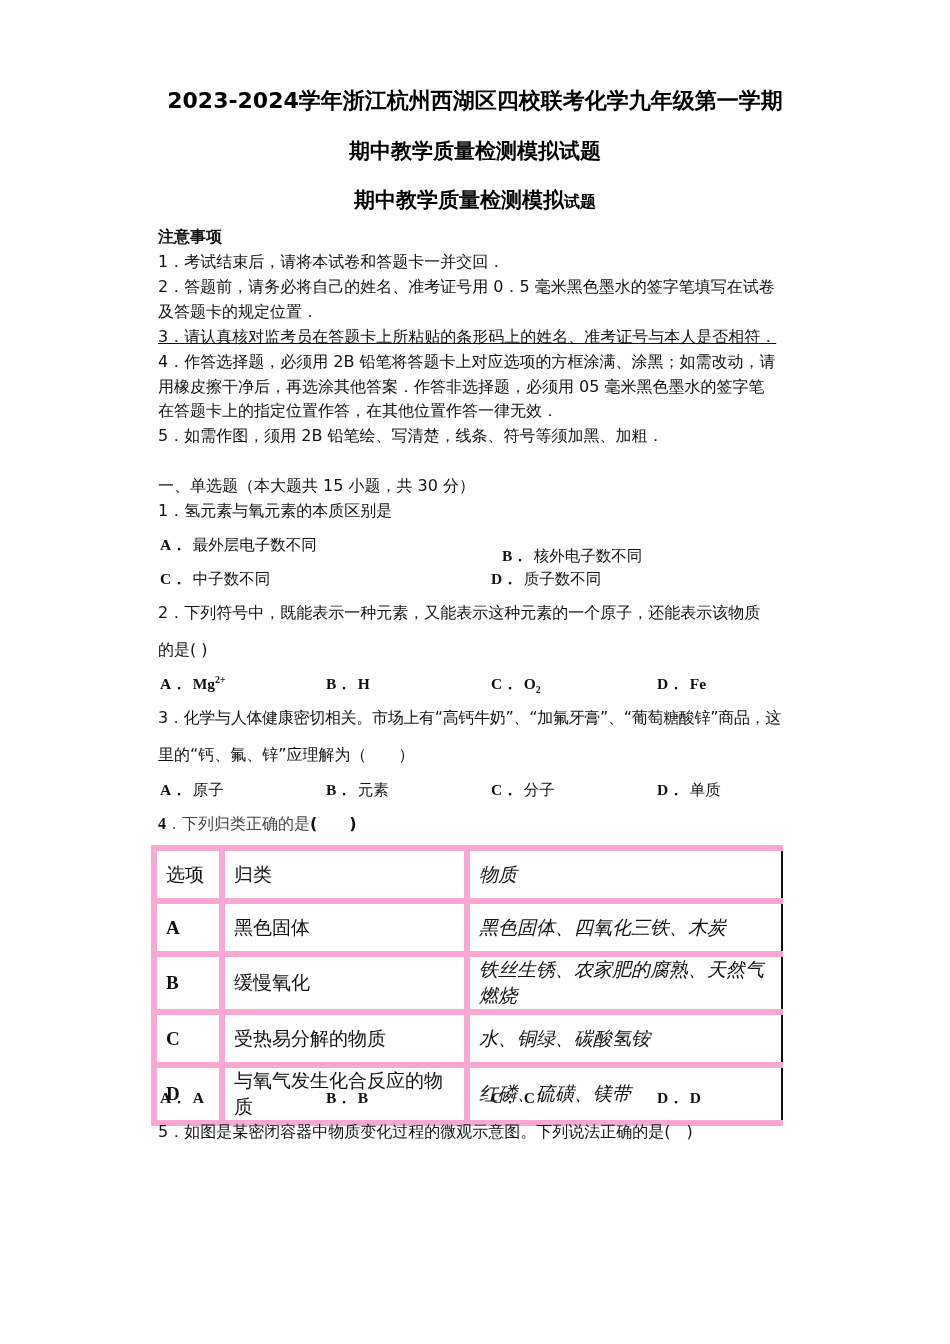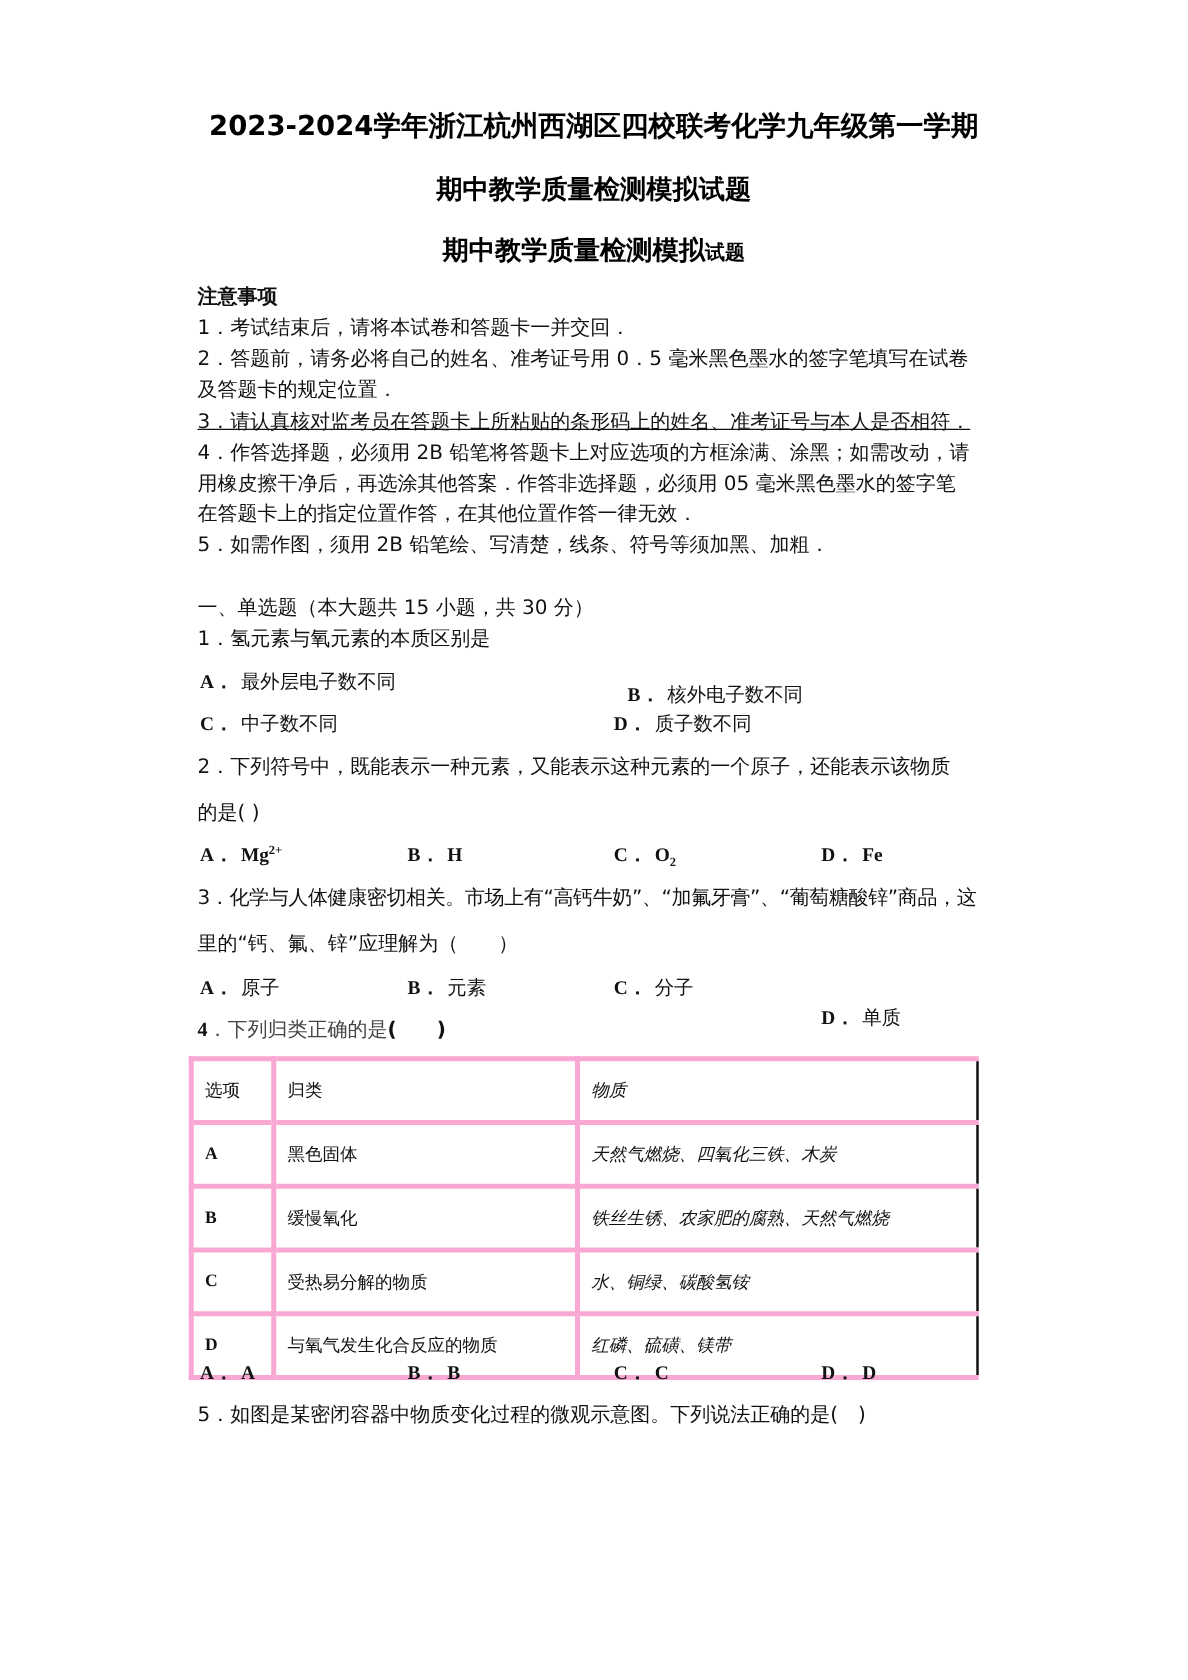--- a/index.html
+++ b/index.html
@@ -20,21 +20,21 @@
   .opt { position: absolute; font-size: 15.5px; line-height: 20px; white-space: nowrap; }
   .opt .lbl { font-family: "Liberation Serif", "DejaVu Serif", serif; font-weight: bold; margin-right: 6px; }
   .opt .chem { font-family: "Liberation Serif", "DejaVu Serif", serif; font-weight: bold; }
   sup, sub { font-size: 10px; line-height: 0; }
 
   .q4stem { color: #444; }
   .q4stem .num { font-family: "Liberation Serif", serif; font-weight: bold; color: #111; }
   .q4stem .paren { font-weight: bold; color: #111; }
 
   table.cls { position: absolute; left: 151px; top: 845px; width: 632px; border-collapse: collapse; }
-  table.cls td { border: 4px solid #f9a8d4; font-size: 14px; padding: 0 9px; height: 47px; vertical-align: middle; }
+  table.cls td { border: 6px solid #f9a8d4; font-size: 19px; padding: 0 9px; height: 47px; vertical-align: middle; }
   table.cls td.c0 { width: 44px; }
   table.cls td.c1 { width: 221px; }
   table.cls td.c2 { border-right: 2px solid #111; }
   table.cls tr.hdr td { border-bottom: 2px solid #888; }
   table.cls td.key { font-family: "Liberation Serif", serif; font-weight: bold; }
   table.cls td.mid { border-left: 2px solid #333; font-style: italic; }
 </style>
 </head>
 <body>
 
@@ -67,35 +67,35 @@
   <div class="opt" style="left:160px; top:674px;"><span class="lbl">A．</span><span class="chem">Mg</span><sup class="chem">2+</sup></div>
   <div class="opt" style="left:326px; top:674px;"><span class="lbl">B．</span><span class="chem">H</span></div>
   <div class="opt" style="left:491px; top:674px;"><span class="lbl">C．</span><span class="chem">O</span><sub class="chem">2</sub></div>
   <div class="opt" style="left:657px; top:674px;"><span class="lbl">D．</span><span class="chem">Fe</span></div>
 
   <div class="line" style="top:708px; letter-spacing:-0.3px;">3．化学与人体健康密切相关。市场上有“高钙牛奶”、“加氟牙膏”、“葡萄糖酸锌”商品，这</div>
   <div class="line" style="top:745px;">里的“钙、氟、锌”应理解为（　　）</div>
   <div class="opt" style="left:160px; top:780px;"><span class="lbl">A．</span><span>原子</span></div>
   <div class="opt" style="left:326px; top:780px;"><span class="lbl">B．</span><span>元素</span></div>
   <div class="opt" style="left:491px; top:780px;"><span class="lbl">C．</span><span>分子</span></div>
-  <div class="opt" style="left:657px; top:804px;"><span class="lbl">D．</span><span>单质</span></div>
+  <div class="opt" style="left:657px; top:780px;"><span class="lbl">D．</span><span>单质</span></div>
 
   <div class="line q4stem" style="top:814px;"><span class="num">4</span><span>．下列归类正确的是</span><span class="paren">(　　)</span></div>
 
   <table class="cls">
     <tbody>
         <tr class="hdr">
       <td class="c0">选项</td>
       <td class="c1">归类</td>
       <td class="c2 mid">物质</td>
     </tr>
     <tr>
       <td class="c0 key">A</td>
       <td class="c1">黑色固体</td>
-      <td class="c2 mid">天然气燃烧、四氧化三铁、木炭</td>
+      <td class="c2 mid">黑色固体、四氧化三铁、木炭</td>
     </tr>
     <tr>
       <td class="c0 key">B</td>
       <td class="c1">缓慢氧化</td>
       <td class="c2 mid">铁丝生锈、农家肥的腐熟、天然气燃烧</td>
     </tr>
     <tr>
       <td class="c0 key">C</td>
       <td class="c1">受热易分解的物质</td>
       <td class="c2 mid">水、铜绿、碳酸氢铵</td>

